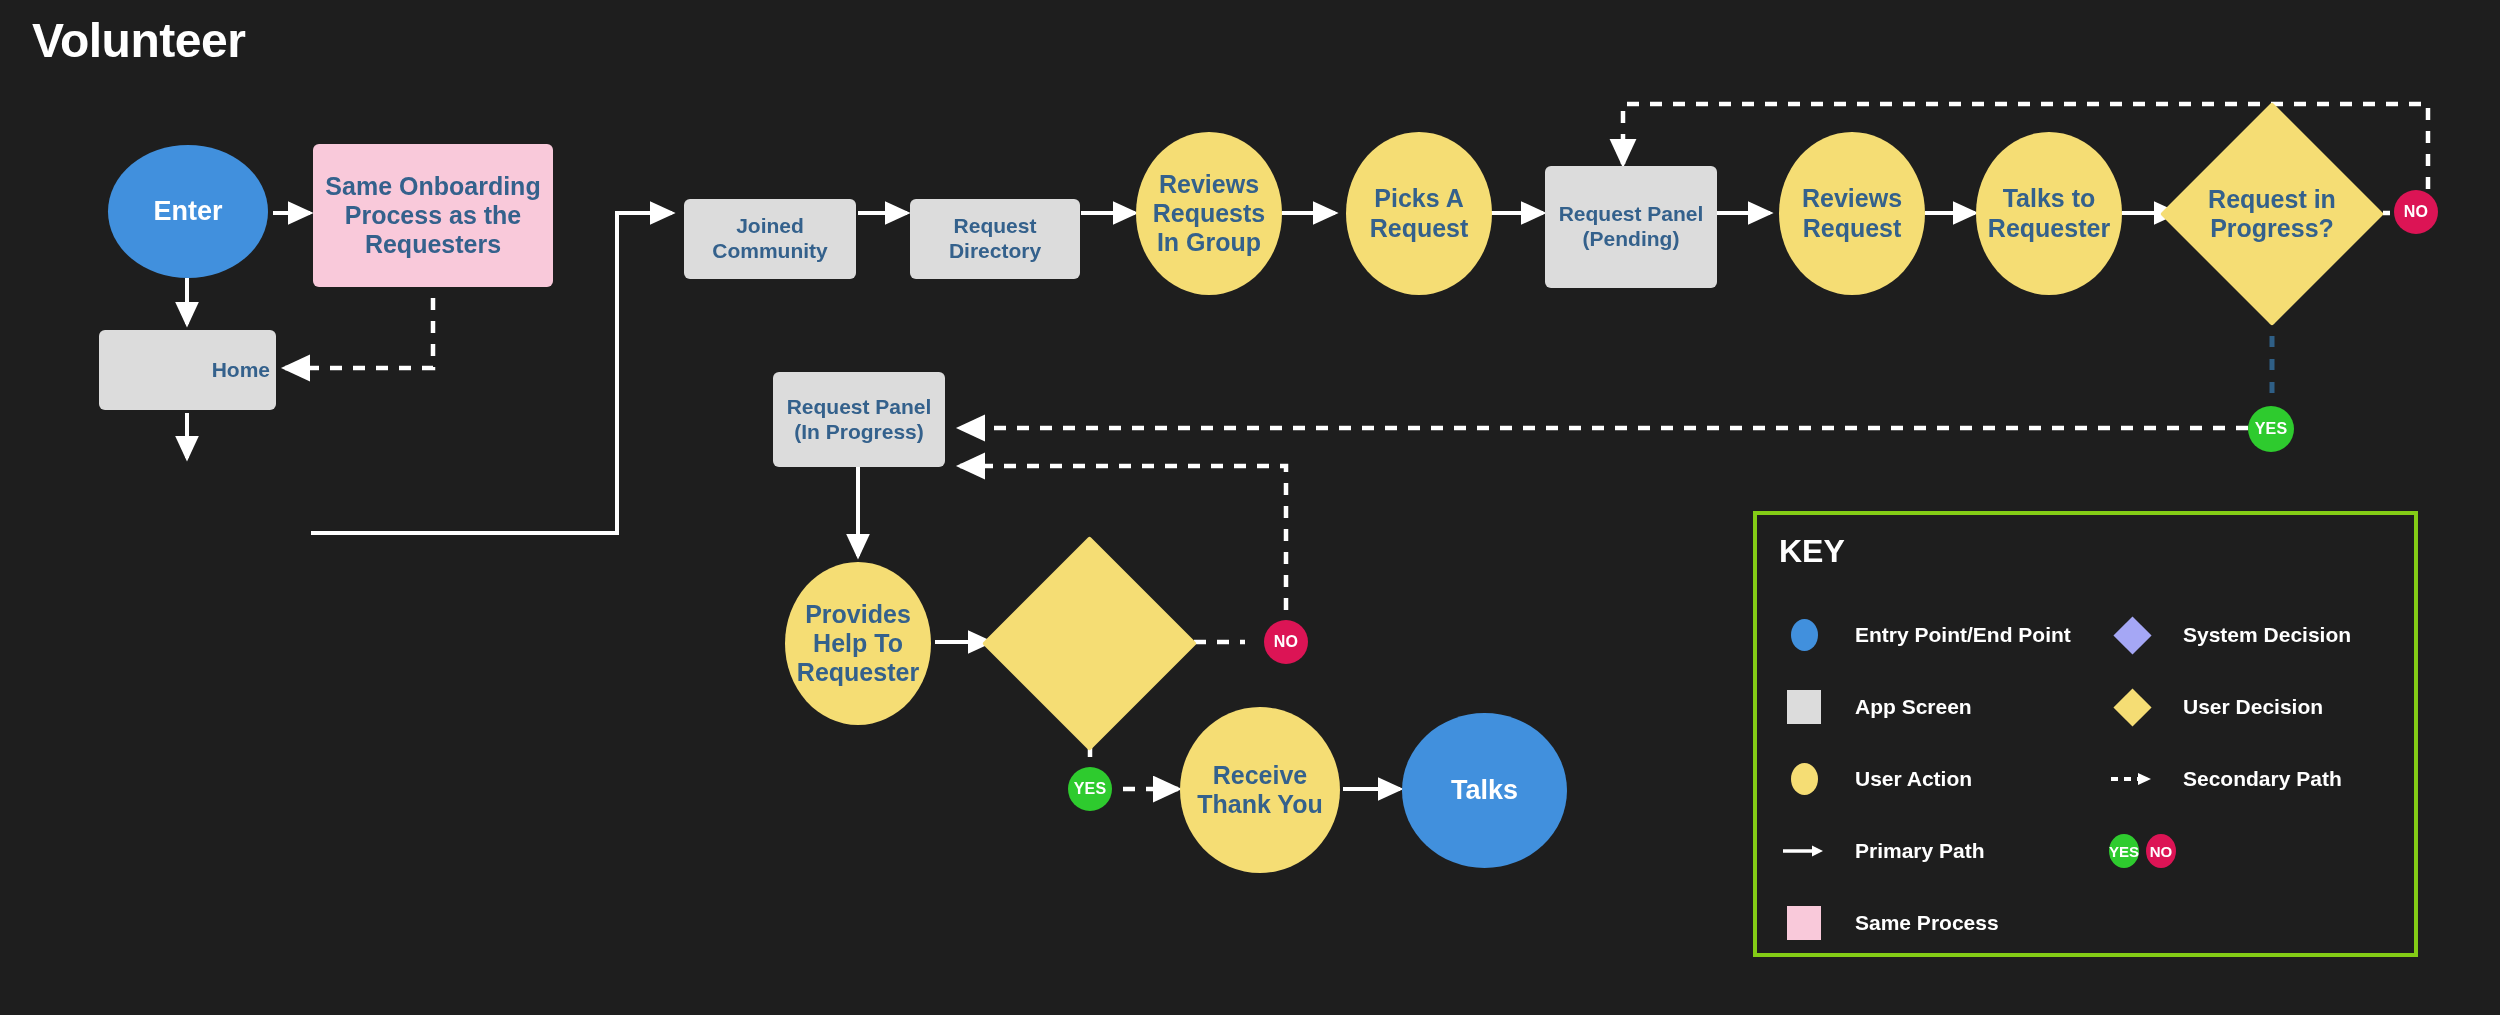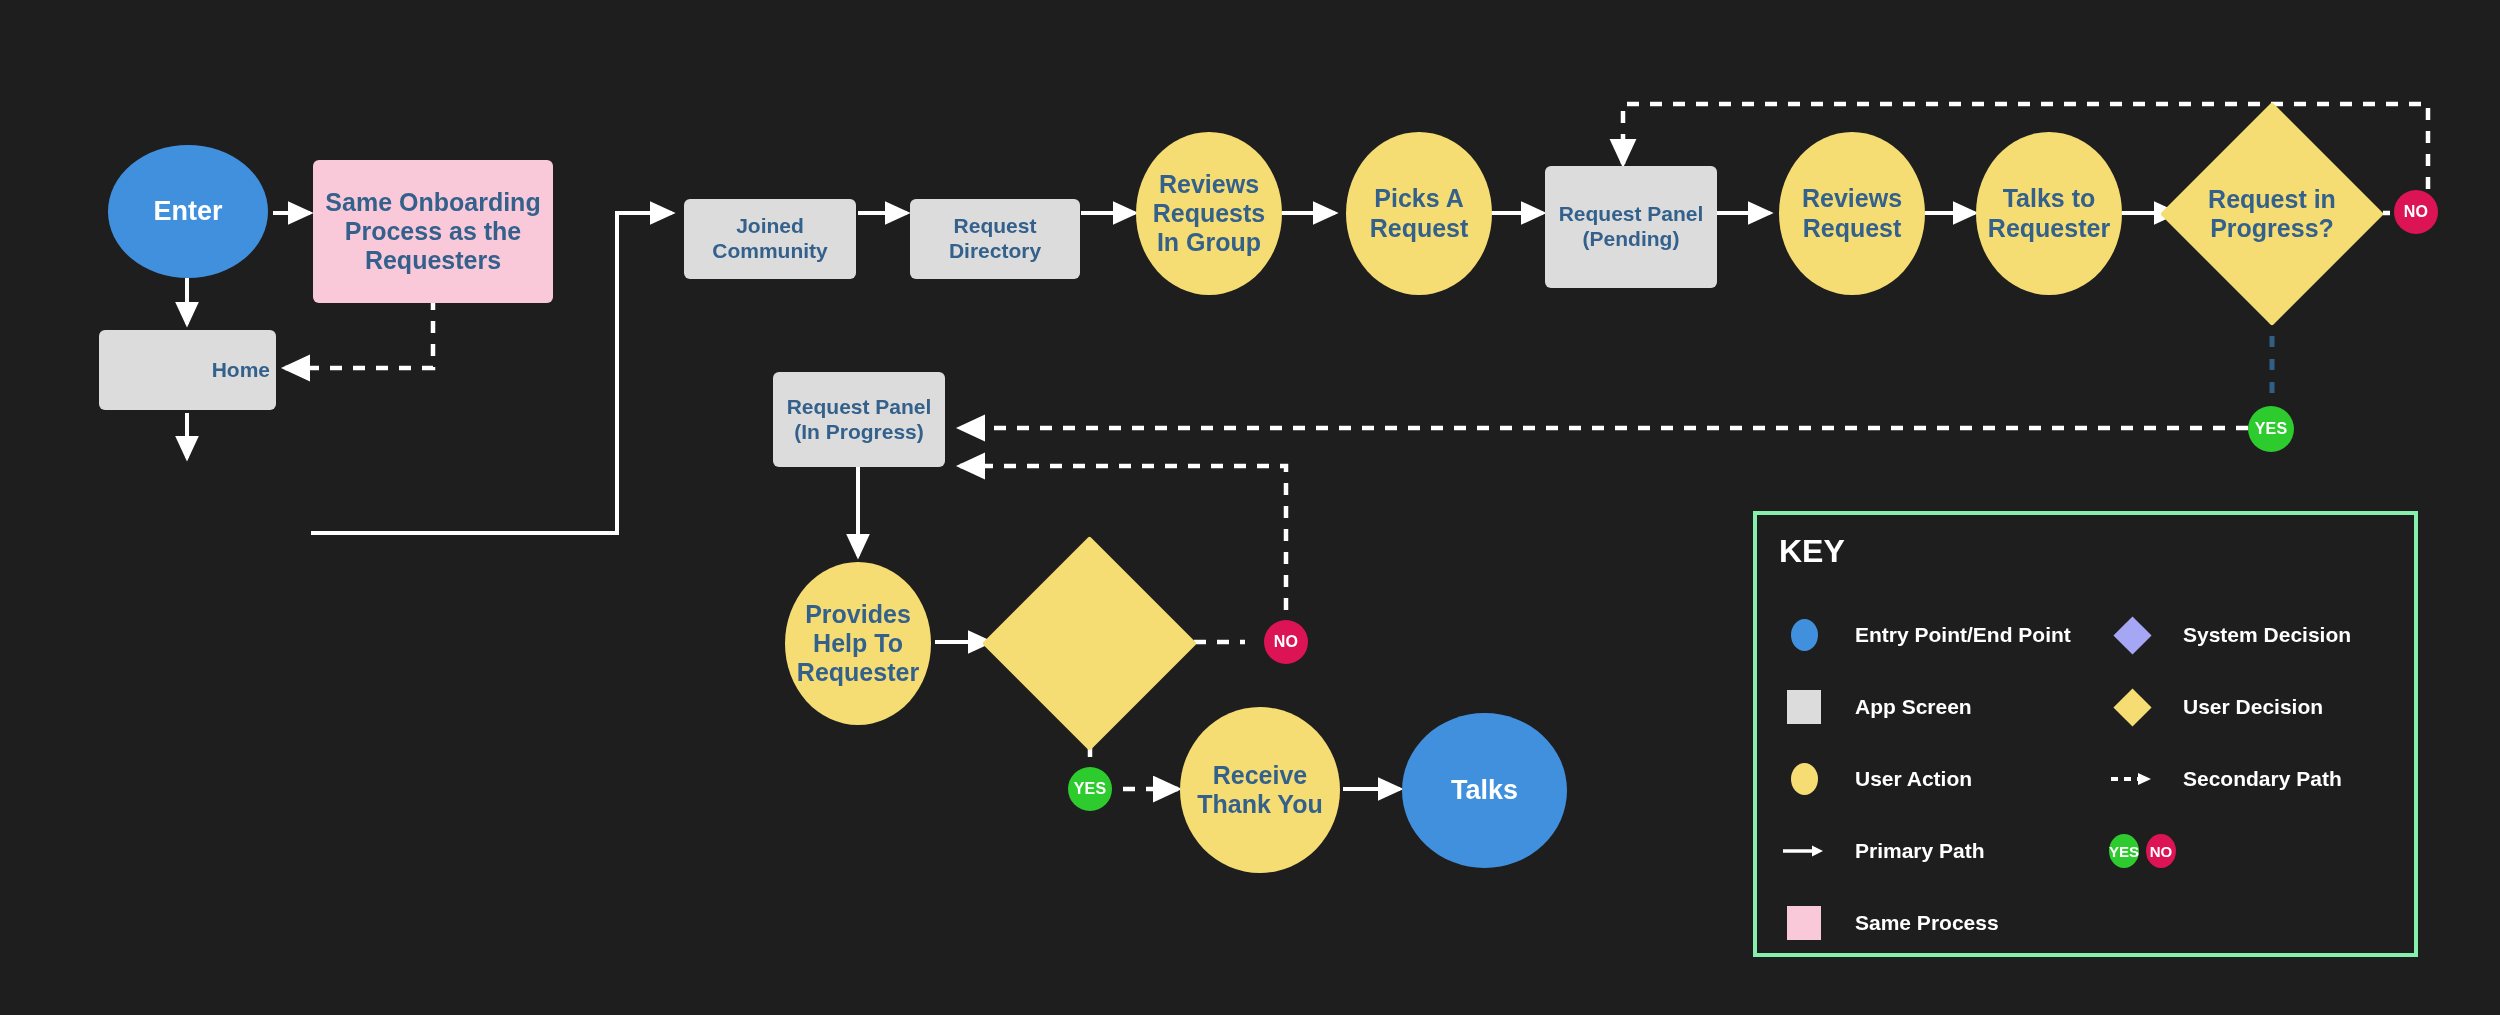--- a/index.html
+++ b/index.html
@@ -94,21 +94,21 @@
     letter-spacing: -0.5px;
   }
 
   
   #key {
     position: absolute;
     left: 1753px;
     top: 511px;
     width: 665px;
     height: 446px;
-    border: 4px solid #86efac;
+    border: 4px solid #84cc16;
     box-sizing: border-box;
     background: #1e1e1e;
   }
   #key-title {
     position: absolute;
     left: 22px;
     top: 18px;
     color: #ffffff;
     font-size: 32px;
     font-weight: bold;
@@ -143,20 +143,21 @@
     width: 30px; height: 34px; border-radius: 50%;
     display: flex; align-items: center; justify-content: center;
     color: #fff; font-size: 15px; font-weight: bold;
   }
 </style>
 </head>
 <body>
 
 <div id="canvas">
 
+  <div id="title">Volunteer</div>
 
   <svg id="edges" viewBox="0 0 2500 1015">
     <defs>
       <marker id="ah" markerWidth="7" markerHeight="7" refX="5.6" refY="3" orient="auto">
         <path d="M0,0 L6.5,3 L0,6 z" fill="#ffffff"></path>
       </marker>
     </defs>
     <g stroke="#ffffff" stroke-width="4" fill="none">
 
       <path d="M273,213 L310,213" marker-end="url(#ah)"></path>
@@ -209,21 +210,21 @@
 
     <g stroke="#2f5f86" stroke-width="5" fill="none" stroke-dasharray="11 12">
       <path d="M2272,290 L2272,403"></path>
     </g>
   </svg>
 
   <div class="node n-entry" style="left:108px; top:145px; width:160px; height:133px;">
     <span class="lbl">Enter</span>
   </div>
 
-  <div class="node n-same" style="left:313px; top:160px; width:240px; height:143px;">
+  <div class="node n-same" style="left:313px; top:144px; width:240px; height:143px;">
     <span class="lbl">Same Onboarding Process as the Requesters</span>
   </div>
 
   <div class="node n-screen" style="left:99px; top:330px; width:177px; height:80px;justify-content:flex-end;">
     <span class="lbl">Home</span>
   </div>
 
 
   <div class="node n-screen" style="left:684px; top:199px; width:172px; height:80px;">
     <span class="lbl">Joined Community</span>

